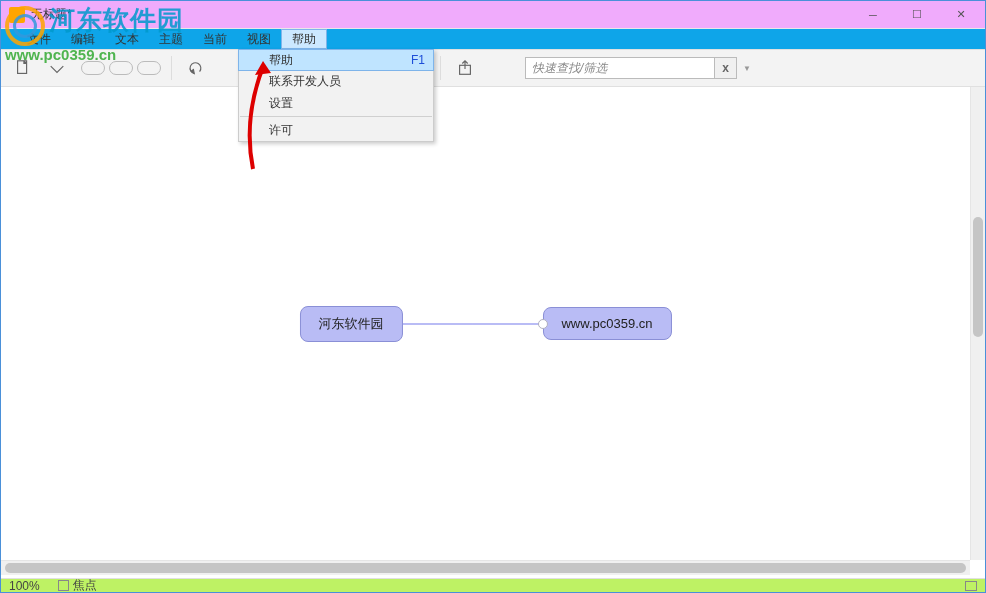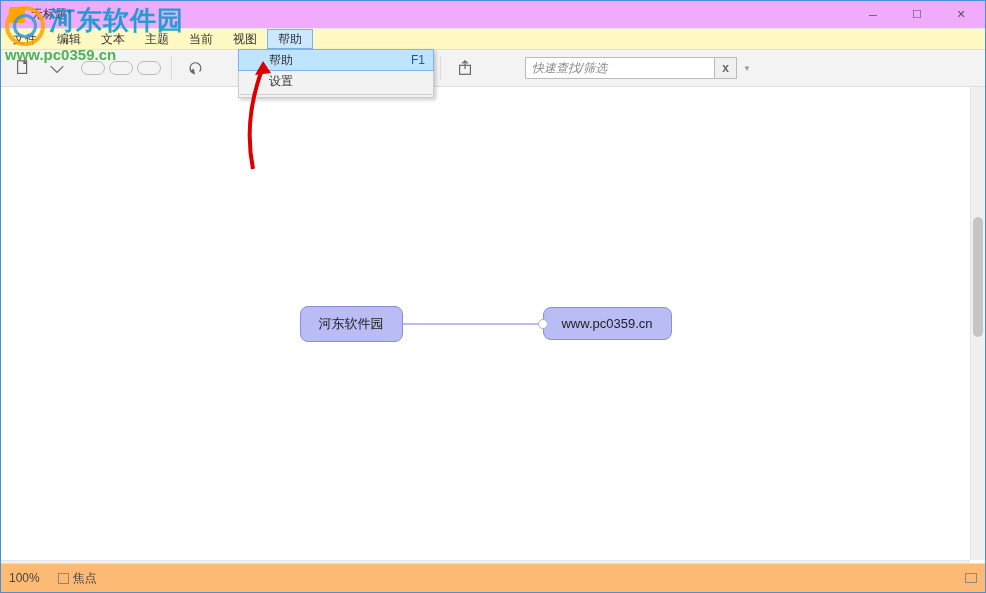--- a/index.html
+++ b/index.html
@@ -2,21 +2,21 @@
 <html><head>
 <meta charset="utf-8">
 <style>
 *{box-sizing:border-box;margin:0;padding:0;font-family:"Microsoft YaHei",SimSun,sans-serif;font-size:12px;user-select:none}
 body{width:986px;height:593px;background:#fff;overflow:hidden;position:relative;border:1px solid #4a90d9}
 .titlebar{height:28px;background:#f0abfc;display:flex;align-items:center;padding:0 2px;border-bottom:1px solid #e8e8e8}
 .app-icon{width:16px;height:16px;background:#ffa500;margin:0 6px;border-radius:2px}
 .title{flex:1;color:#333;font-size:12px}
 .win-ctrls{display:flex}
 .win-btn{width:44px;height:28px;display:flex;align-items:center;justify-content:center;color:#555;font-size:11px}
-.menubar{height:20px;display:flex;align-items:stretch;padding-left:2px;background:#fef9c3}
+.menubar{height:20px;display:flex;align-items:stretch;padding-left:16px;background:#0ea5e9}
 .menu-item{padding:0 10px;display:flex;align-items:center;color:#333;cursor:default}
 .menu-item.active{background:#cce8ff;border:1px solid #7eb4ea}
 .toolbar{height:38px;background:#f3f3f3;border-top:1px solid #e0e0e0;border-bottom:1px solid #e0e0e0;display:flex;align-items:center;padding:0 8px;gap:6px;position:relative}
 .tbtn{width:28px;height:28px;display:flex;align-items:center;justify-content:center;border-radius:3px}
 .tbtn svg{width:18px;height:18px;stroke:#666;fill:none;stroke-width:1.3}
 .pill-row{display:flex;gap:4px;margin-left:4px}
 .pill{width:24px;height:14px;border:1.3px solid #bbb;border-radius:7px}
 .sep{width:1px;height:24px;background:#ddd;margin:0 4px}
 .search-box{display:flex;align-items:center;margin-left:40px}
 .search-input{width:190px;height:22px;border:1px solid #bbb;padding:8px 6px;font-size:12px;color:#333}
@@ -31,21 +31,21 @@
 .canvas-area{position:absolute;left:0;top:86px;right:15px;bottom:32px;background:#fff;overflow:hidden}
 .mindmap{position:absolute;left:50%;top:50%;transform:translate(-50%,-50%);display:flex;align-items:center}
 .node{background:#b9bcf5;border:1px solid #8a8fd6;border-radius:8px;padding:8px 18px;color:#222;font-size:13px;white-space:nowrap}
 .conn{width:70px;height:2px;background:#b9bcf5;position:relative}
 .conn-dot{position:absolute;width:10px;height:10px;border:1px solid #b0b0c0;background:#fff;border-radius:50%;top:-4px}
 .conn-dot.r{right:-5px}
 .vscroll{position:absolute;right:0;top:86px;bottom:32px;width:15px;background:#f0f0f0;border-left:1px solid #e5e5e5}
 .vthumb{position:absolute;left:2px;right:2px;top:130px;height:120px;background:#c5c5c5;border-radius:5px}
 .hscroll{position:absolute;left:0;right:15px;bottom:17px;height:15px;background:#f0f0f0;border-top:1px solid #e5e5e5}
 .hthumb{position:absolute;top:2px;bottom:2px;left:4px;right:4px;background:#c5c5c5;border-radius:5px}
-.statusbar{position:absolute;left:0;right:0;bottom:0;height:29px;background:#fdba74;border-top:1px solid #e0e0e0;display:flex;align-items:center;padding:0 8px;font-size:11px;color:#444}
+.statusbar{position:absolute;left:0;right:0;bottom:0;height:14px;background:#bef264;border-top:1px solid #e0e0e0;display:flex;align-items:center;padding:0 8px;font-size:11px;color:#444}
 .chk{width:11px;height:11px;border:1px solid #888;margin-right:4px}
 .status-right{margin-left:auto;display:flex;gap:8px}
 .corner-icon{width:12px;height:10px;border:1px solid #888}
 .arrow-annot{position:absolute;left:222px;top:58px;z-index:200;pointer-events:none}
 .watermark{position:absolute;left:4px;top:2px;z-index:300;pointer-events:none;opacity:0.85}
 .wm-txt{font-size:26px;font-weight:bold;color:#0099cc;letter-spacing:1px}
 .wm-url{font-size:15px;color:#33aa33;font-weight:bold}
 .wm-logo{display:inline-block;width:40px;height:40px;border:4px solid #ffa500;border-radius:50%;vertical-align:middle;position:relative;margin-right:4px}
 .wm-logo:before{content:"";position:absolute;inset:4px;border:3px solid #3399dd;border-radius:50%}
 </style>
@@ -122,23 +122,29 @@
     <span class="tri">▼</span>
   </div>
 </div>
 
 <div class="dropdown">
   <div class="dd-item highlight">
     <span>帮助</span>
     <span class="shortcut">F1</span>
   </div>
   <div class="dd-item">
+      <span>联系开发人员</span>
+    </div>
+  <div class="dd-item">
       <span>设置</span>
     </div>
   <div class="dd-sep"></div>
+  <div class="dd-item">
+      <span>许可</span>
+    </div>
 </div>
 
 <svg class="arrow-annot" width="60" height="120">
   <path d="M30 110 Q 20 60 40 8" stroke="#d00" stroke-width="4" fill="none"></path>
   <path d="M40 2 L32 16 L48 14 Z" fill="#d00"></path>
 </svg>
 
 <div class="canvas-area">
   <div class="mindmap">
     <div class="node">河东软件园</div>

